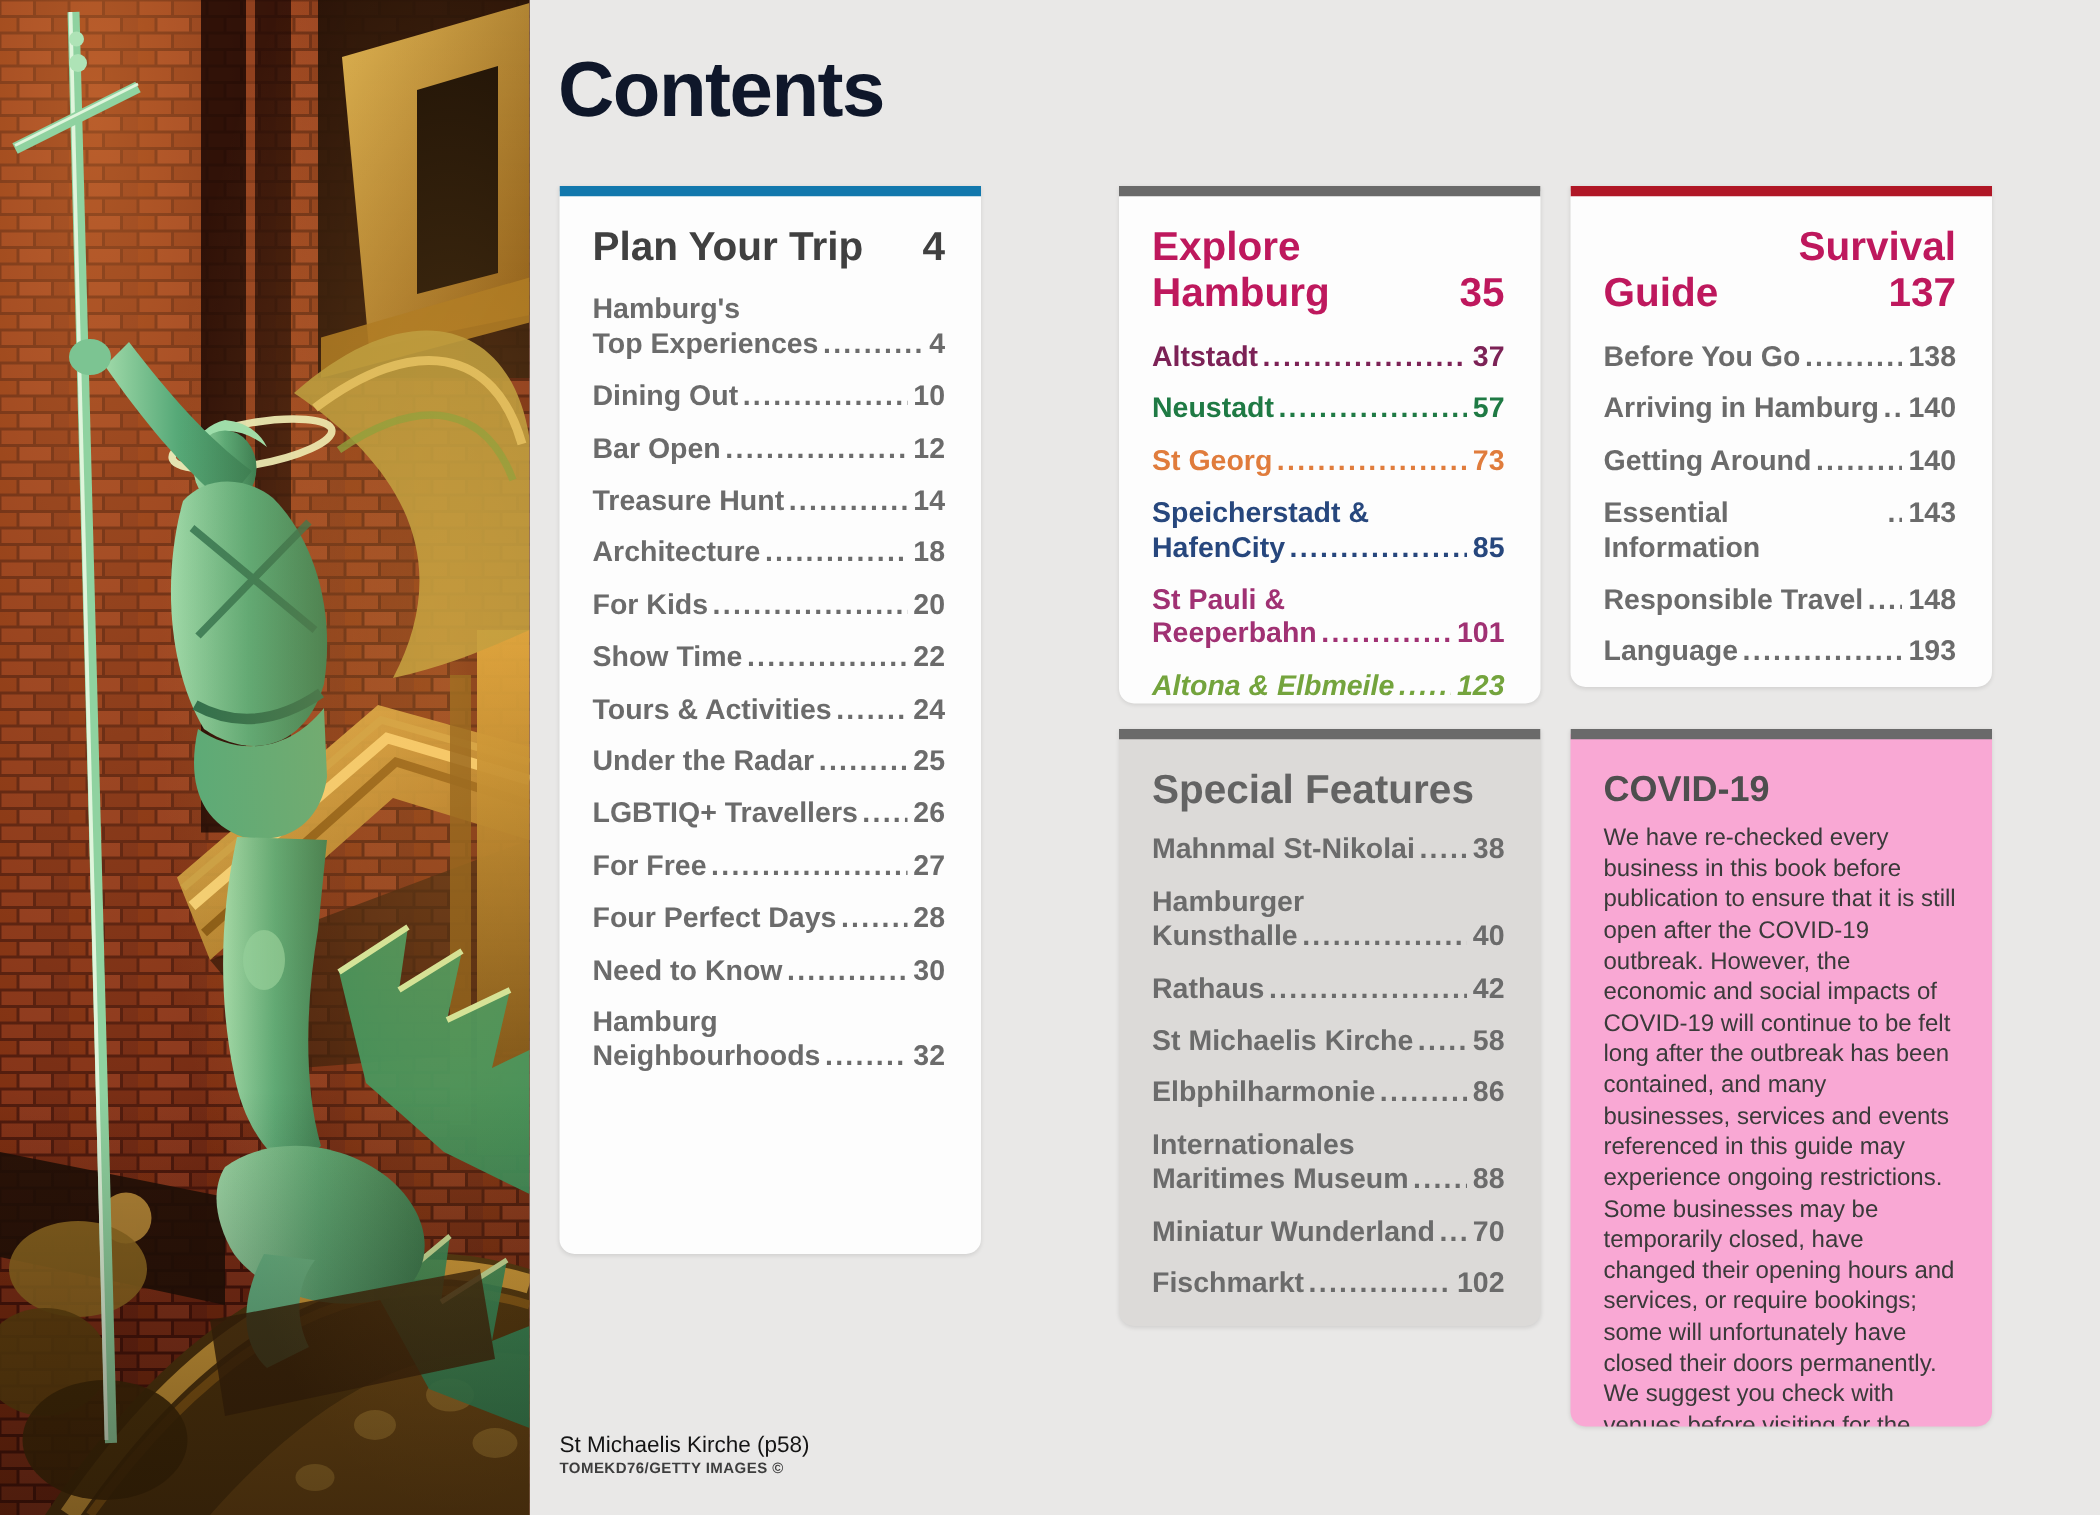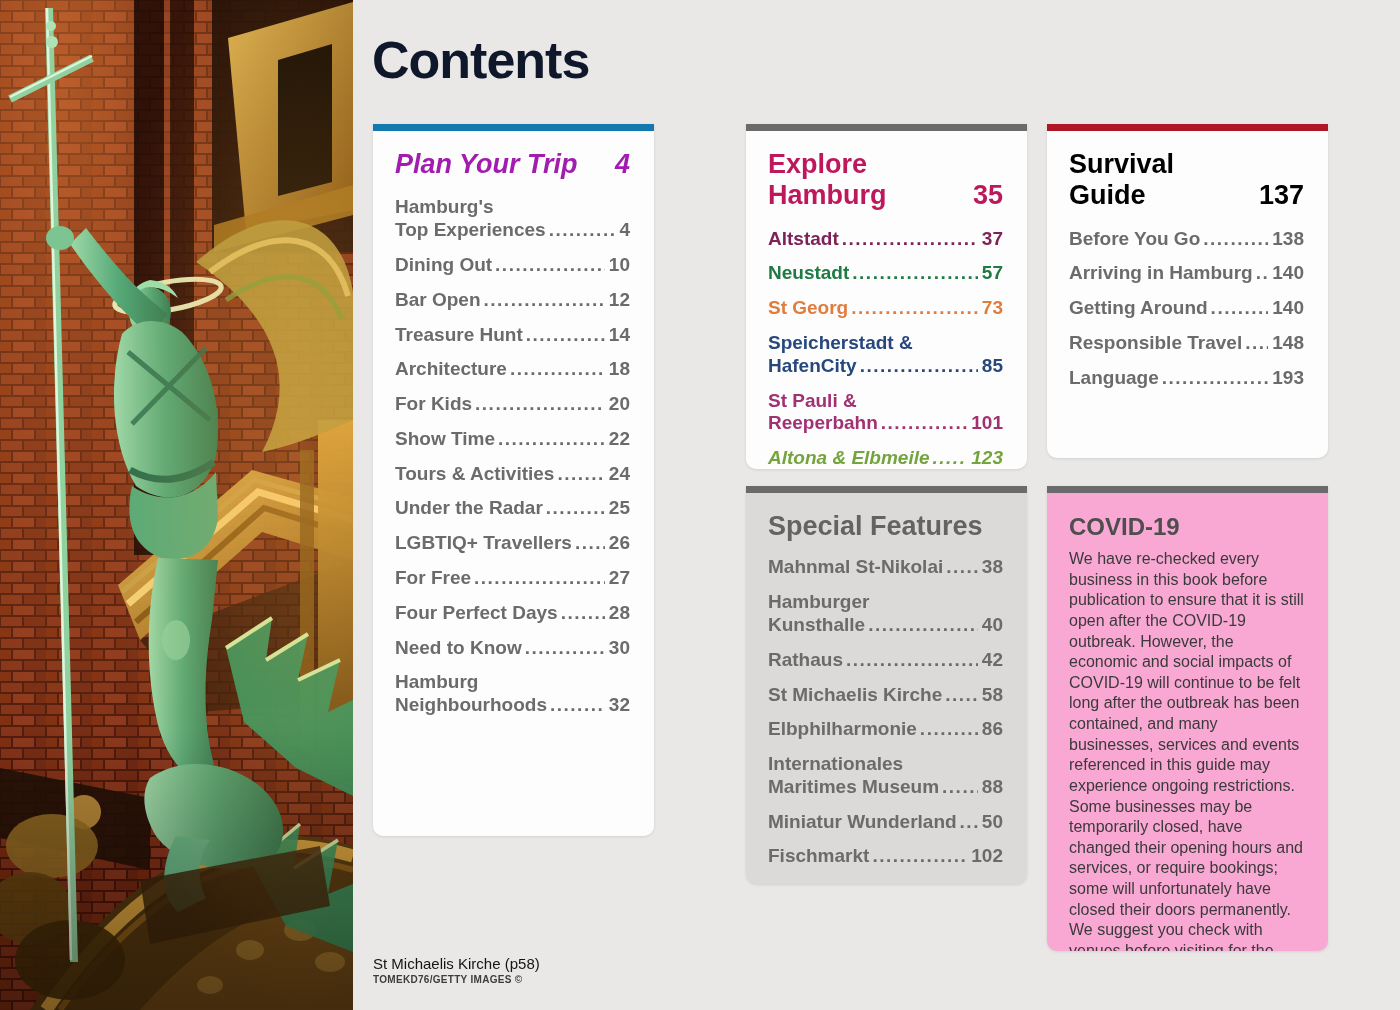--- a/index.html
+++ b/index.html
@@ -18,23 +18,23 @@
     box-shadow:0 1px 3px rgba(0,0,0,0.10);
     padding:14px 24px 0 22px;box-sizing:border-box;overflow:hidden;
   }
   .card-plan{left:373px;top:124px;width:281px;height:712px;border-top:7px solid #1278ad;}
   .card-explore{left:746px;top:124px;width:281px;height:345px;border-top:7px solid #6a6a6a;}
   .card-survival{left:1047px;top:124px;width:281px;height:334px;border-top:7px solid #b01726;}
   .card-special{left:746px;top:486px;width:281px;height:398px;border-top:7px solid #6a6a6a;background:#dcdad8;}
   .card-covid{left:1047px;top:486px;width:281px;height:465px;border-top:7px solid #6a6a6a;background:#f9a8d4;}
 
   .card-title{font-size:27px;font-weight:bold;line-height:1.16;margin:4px 0 16px;}
-  .plan-title{color:#a21caf;font-style:italic;}
+  .plan-title{color:#404040;}
   .explore-title{color:#be185d;}
-  .survival-title{color:#000000;}
+  .survival-title{color:#be185d;text-align:right;}
   .special-title{color:#636363;margin-bottom:14px;}
   .trow{display:flex;align-items:baseline;}
   .sp{flex:1;}
 
   .entry{font-size:19px;font-weight:bold;color:#6b6b6b;margin-bottom:12px;line-height:1.2;}
   .erow{display:flex;align-items:flex-start;}
   .dots{flex:1;overflow:hidden;white-space:nowrap;margin:0 3px;min-width:10px;}
   .dots::after{content:".........................................................";letter-spacing:1.5px;}
   .pg{margin-left:1px;}
 
@@ -380,20 +380,28 @@
 
         <div class="erow">
           <span class="lbl">Getting Around</span>
           <span class="dots"></span>
           <span class="pg">140</span>
         </div>
       </div>
       <div class="entry">
 
         <div class="erow">
+          <span class="lbl">Essential Information</span>
+          <span class="dots"></span>
+          <span class="pg">143</span>
+        </div>
+      </div>
+      <div class="entry">
+
+        <div class="erow">
           <span class="lbl">Responsible Travel</span>
           <span class="dots"></span>
           <span class="pg">148</span>
         </div>
       </div>
       <div class="entry">
 
         <div class="erow">
           <span class="lbl">Language</span>
           <span class="dots"></span>
@@ -453,21 +461,21 @@
           <span class="lbl">Maritimes Museum</span>
           <span class="dots"></span>
           <span class="pg">88</span>
         </div>
       </div>
       <div class="entry">
 
         <div class="erow">
           <span class="lbl">Miniatur Wunderland</span>
           <span class="dots"></span>
-          <span class="pg">50</span>
+          <span class="pg">70</span>
         </div>
       </div>
       <div class="entry">
 
         <div class="erow">
           <span class="lbl">Fischmarkt</span>
           <span class="dots"></span>
           <span class="pg">102</span>
         </div>
       </div>

